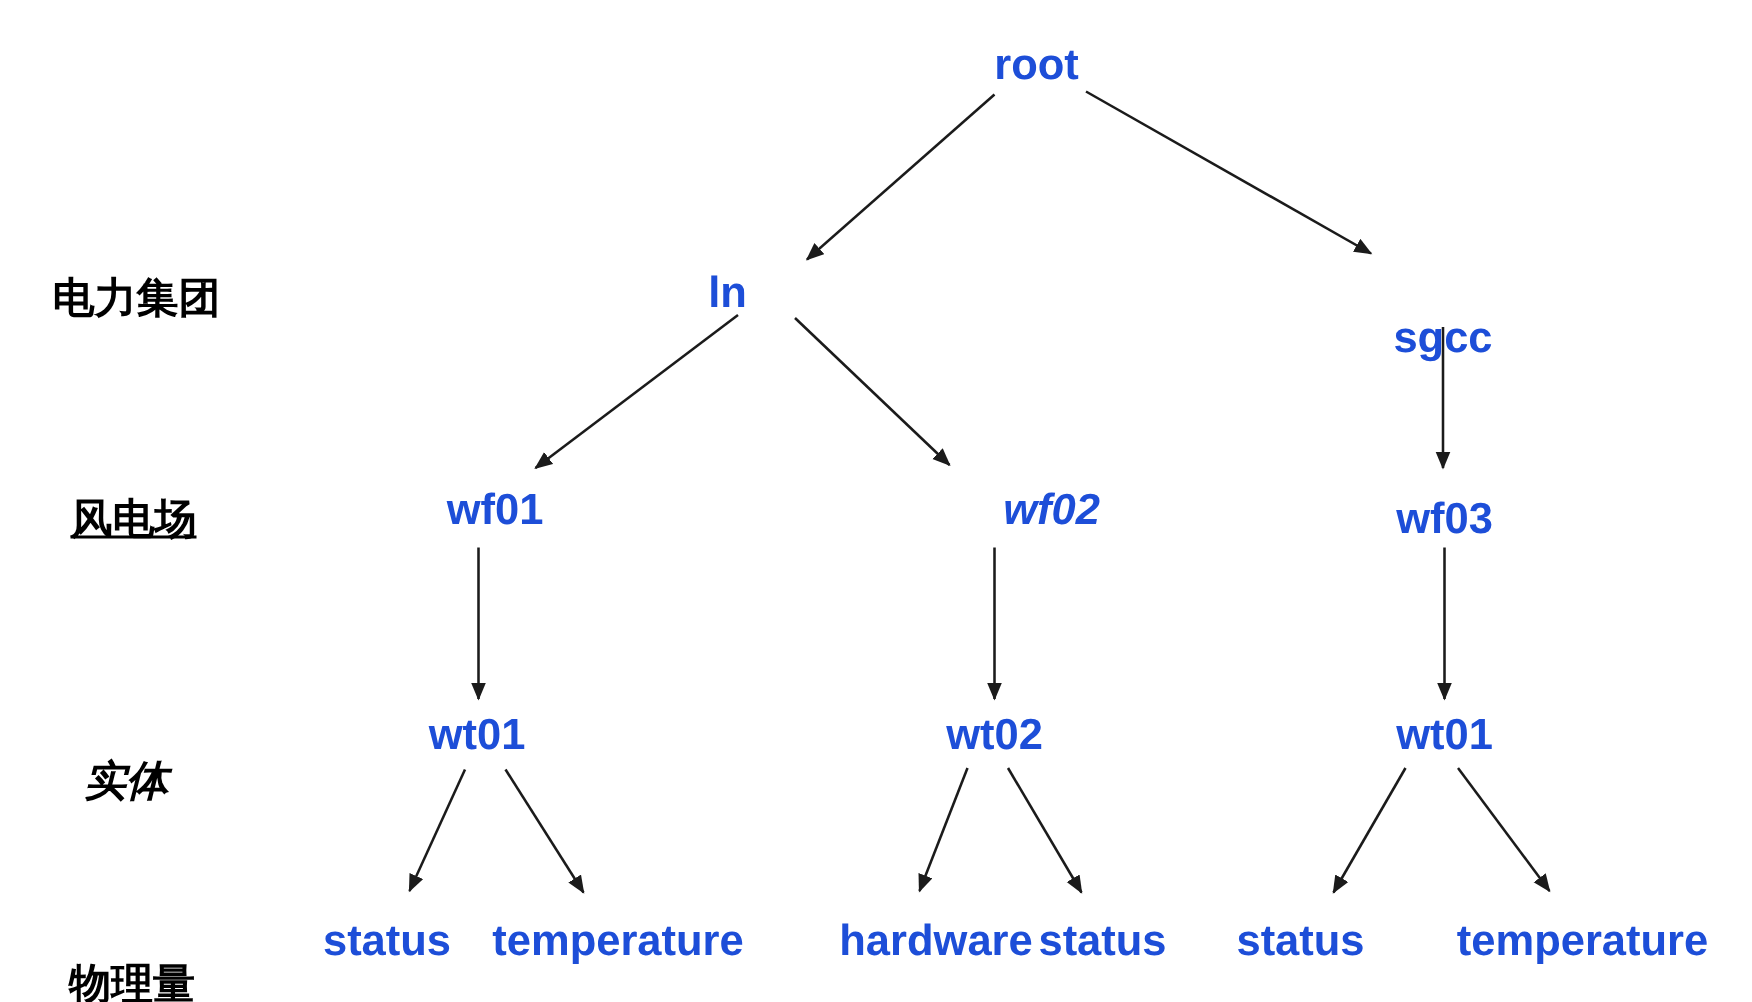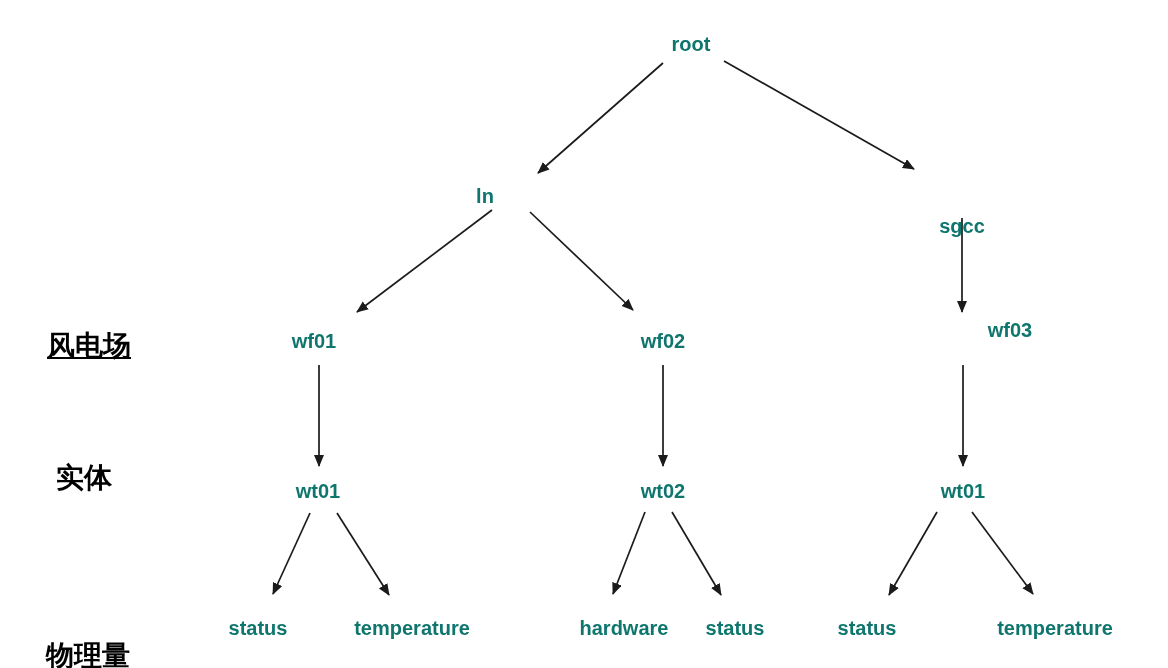--- a/index.html
+++ b/index.html
@@ -14,22 +14,22 @@
   #edge-layer {
     position: absolute;
     left: 0; top: 0;
     width: 1168px; height: 668px;
   }
   .edge { stroke: #1b1b1b; stroke-width: 1.7; fill: none; }
   .node {
     position: absolute;
     transform: translate(-50%, -50%);
     font-weight: 700;
-    font-size: 20px;
-    color: #0f766e;
+    font-size: 29px;
+    color: #1d4ed8;
     white-space: nowrap;
     line-height: 1;
   }
   .row-label {
     position: absolute;
     transform: translate(-50%, -50%);
     font-weight: 700;
     font-size: 28px;
     color: #000000;
     white-space: nowrap;
@@ -56,30 +56,31 @@
       <line x1="663" y1="365" x2="663" y2="466" class="edge" stroke="#1b1b1b" marker-end="url(#arrowhead)"></line>
       <line x1="963" y1="365" x2="963" y2="466" class="edge" stroke="#1b1b1b" marker-end="url(#arrowhead)"></line>
       <line x1="310" y1="513" x2="273" y2="594" class="edge" stroke="#1b1b1b" marker-end="url(#arrowhead)"></line>
       <line x1="337" y1="513" x2="389" y2="595" class="edge" stroke="#1b1b1b" marker-end="url(#arrowhead)"></line>
       <line x1="645" y1="512" x2="613" y2="594" class="edge" stroke="#1b1b1b" marker-end="url(#arrowhead)"></line>
       <line x1="672" y1="512" x2="721" y2="595" class="edge" stroke="#1b1b1b" marker-end="url(#arrowhead)"></line>
       <line x1="937" y1="512" x2="889" y2="595" class="edge" stroke="#1b1b1b" marker-end="url(#arrowhead)"></line>
       <line x1="972" y1="512" x2="1033" y2="594" class="edge" stroke="#1b1b1b" marker-end="url(#arrowhead)"></line>
     </svg>
 
+  <span class="row-label" style="left: 91px; top: 199px;">电力集团</span>
   <span class="row-label" style="left: 89px; top: 346px; text-decoration: underline;">风电场</span>
-  <span class="row-label" style="left: 84px; top: 478px;">实体</span>
+  <span class="row-label" style="left: 84px; top: 521px; font-style: italic;">实体</span>
   <span class="row-label" style="left: 88px; top: 624px; margin-top: 32px;">物理量</span>
 
   <span class="node" style="left: 691px; top: 44px;">root</span>
   <span class="node" style="left: 485px; top: 196px;">ln</span>
   <span class="node" style="left: 962px; top: 216px; margin-top: 10px;">sgcc</span>
-  <span class="node" style="left: 314px; top: 341px;">wf01</span>
-  <span class="node" style="left: 663px; top: 341px;">wf02</span>
-  <span class="node" style="left: 963px; top: 330px; margin-left: 47px;">wf03</span>
+  <span class="node" style="left: 330px; top: 341px;">wf01</span>
+  <span class="node" style="left: 701px; top: 341px; font-style: italic;">wf02</span>
+  <span class="node" style="left: 963px; top: 347px;">wf03</span>
   <span class="node" style="left: 318px; top: 491px;">wt01</span>
   <span class="node" style="left: 663px; top: 491px;">wt02</span>
   <span class="node" style="left: 963px; top: 491px;">wt01</span>
   <span class="node" style="left: 258px; top: 628px;">status</span>
   <span class="node" style="left: 412px; top: 628px;">temperature</span>
   <span class="node" style="left: 624px; top: 628px;">hardware</span>
   <span class="node" style="left: 735px; top: 628px;">status</span>
   <span class="node" style="left: 867px; top: 628px;">status</span>
   <span class="node" style="left: 1055px; top: 628px;">temperature</span>
 

